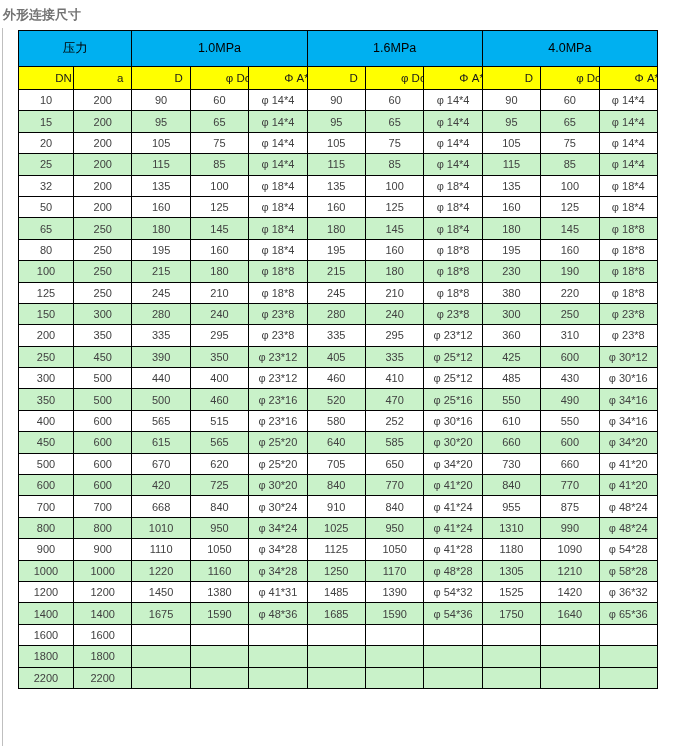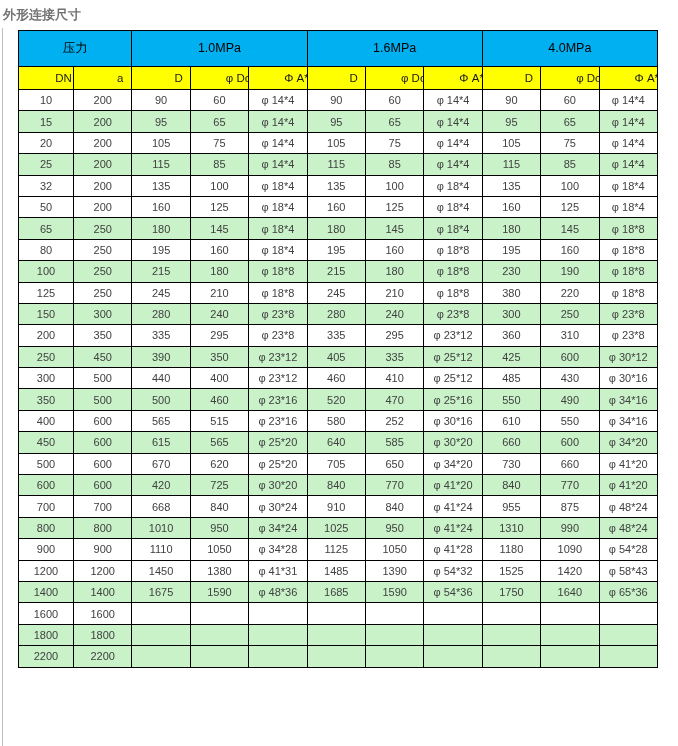--- a/index.html
+++ b/index.html
@@ -380,32 +380,45 @@
         <td>1110</td>
         <td>1050</td>
         <td>φ 34*28</td>
         <td>1125</td>
         <td>1050</td>
         <td>φ 41*28</td>
         <td>1180</td>
         <td>1090</td>
         <td>φ 54*28</td>
       </tr>
+      <tr class="alt">
+        <td>1000</td>
+        <td>1000</td>
+        <td>1220</td>
+        <td>1160</td>
+        <td>φ 34*28</td>
+        <td>1250</td>
+        <td>1170</td>
+        <td>φ 48*28</td>
+        <td>1305</td>
+        <td>1210</td>
+        <td>φ 58*28</td>
+      </tr>
       <tr>
         <td>1200</td>
         <td>1200</td>
         <td>1450</td>
         <td>1380</td>
         <td>φ 41*31</td>
         <td>1485</td>
         <td>1390</td>
         <td>φ 54*32</td>
         <td>1525</td>
         <td>1420</td>
-        <td>φ 58*43</td>
+        <td>φ 36*32</td>
       </tr>
       <tr class="alt">
         <td>1400</td>
         <td>1400</td>
         <td>1675</td>
         <td>1590</td>
         <td>φ 48*36</td>
         <td>1685</td>
         <td>1590</td>
         <td>φ 54*36</td>

